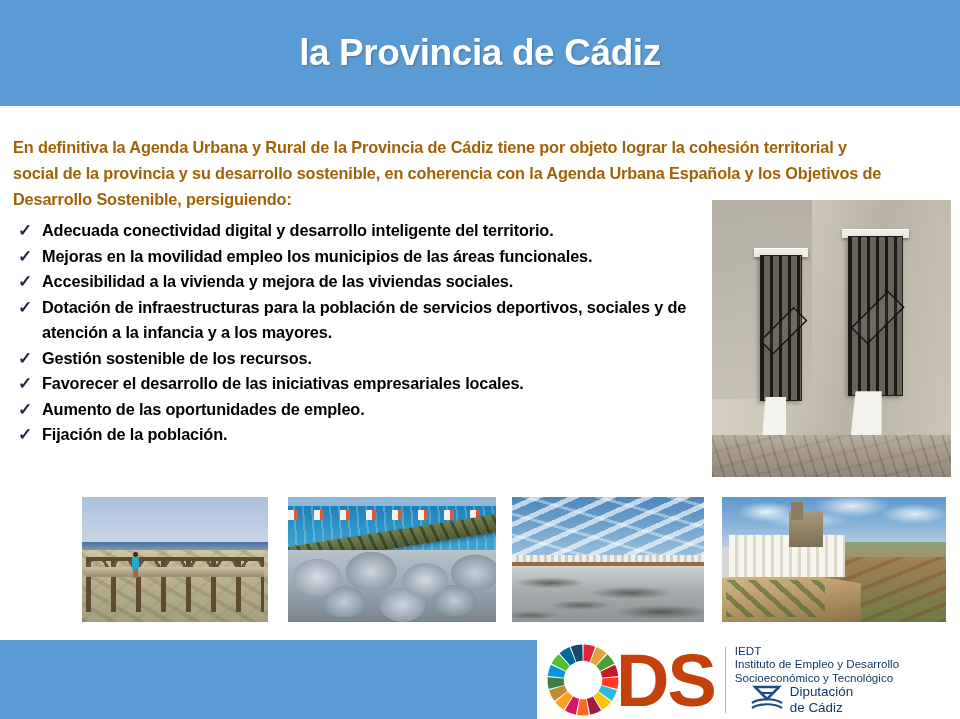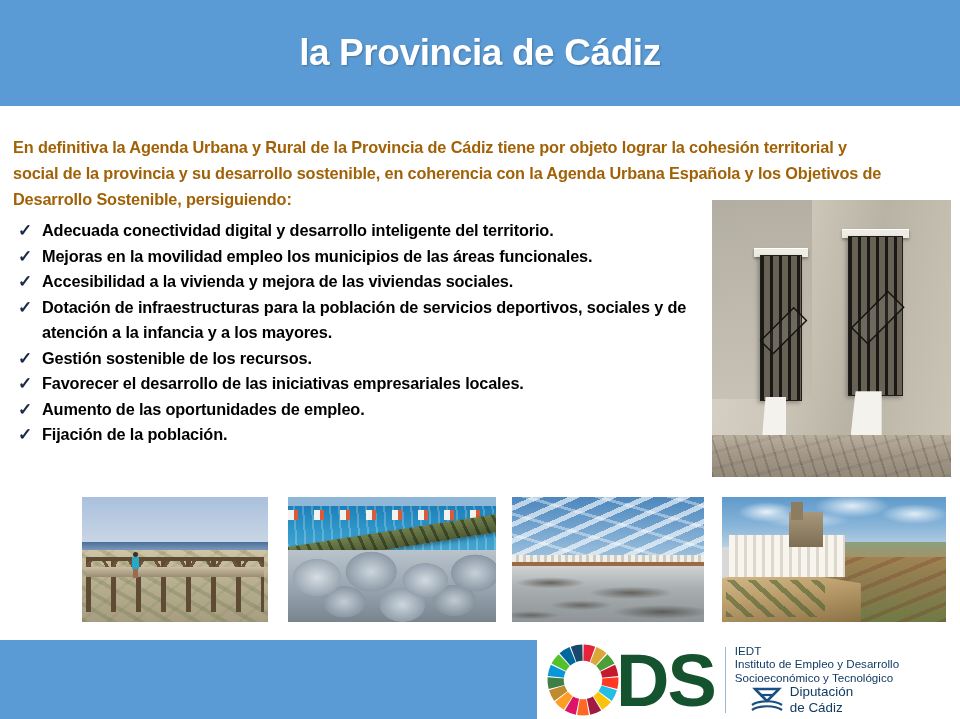--- a/index.html
+++ b/index.html
@@ -270,21 +270,21 @@
   }
   #ods-wheel {
     margin-left: 9px;
     flex: 0 0 auto;
   }
   #ods-letters {
     font-family: "Liberation Sans", sans-serif;
     font-weight: bold;
     font-size: 74px;
     line-height: 74px;
-    color: #14532d;
+    color: #c2410c;
     letter-spacing: -2px;
     margin-left: -4px;
     margin-top: 2px;
     text-align: center;
   }
   #logo-divider {
     width: 1px;
     height: 66px;
     background: #9db8cf;
     margin: 0 9px 0 10px;
@@ -293,21 +293,21 @@
   #iedt-block {
     flex: 1 1 auto;
     color: #123a63;
     font-size: 11.6px;
     line-height: 13.6px;
   }
   #iedt-abbr { font-weight: normal; }
   .iedt-line { white-space: nowrap; }
   #dip-row {
     display: flex;
-    align-items: center;
+    align-items: flex-start;
     margin-top: 0;
     margin-left: 15px;
   }
   #dip-mark { flex: 0 0 auto; margin-right: 6px; }
   #dip-text {
     color: #123a63;
     font-size: 13.4px;
     line-height: 15.5px;
   }
 </style>

